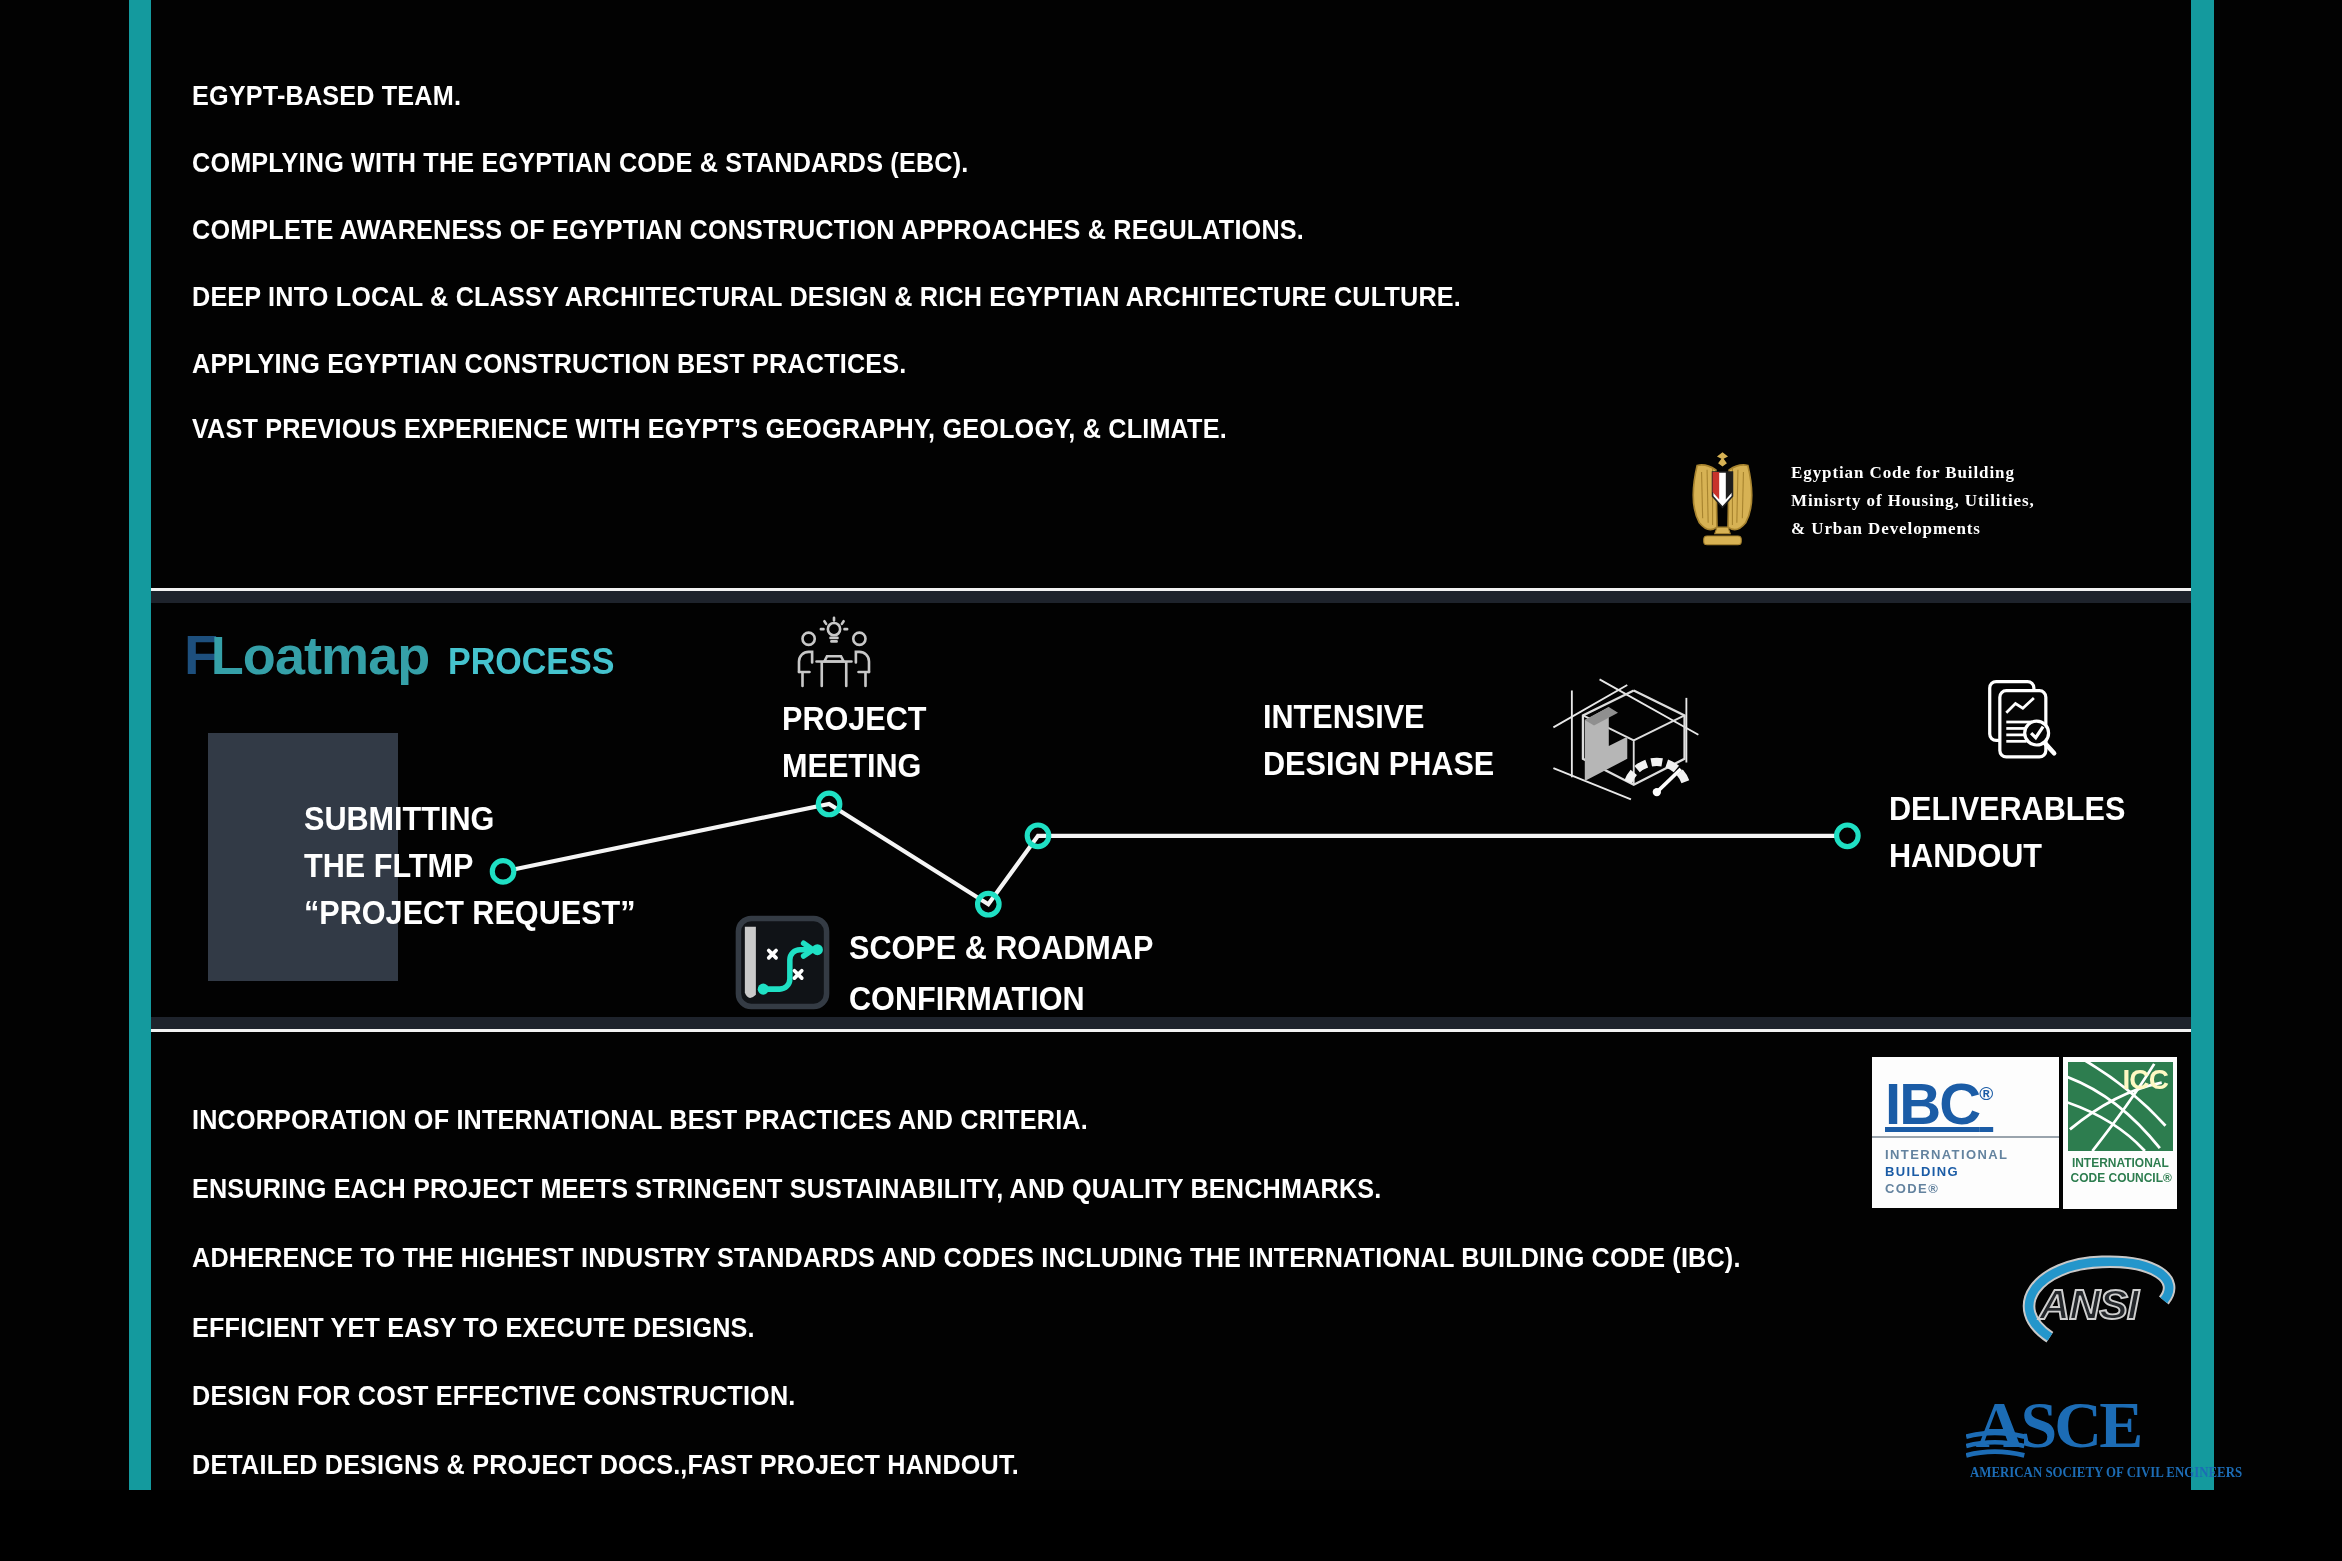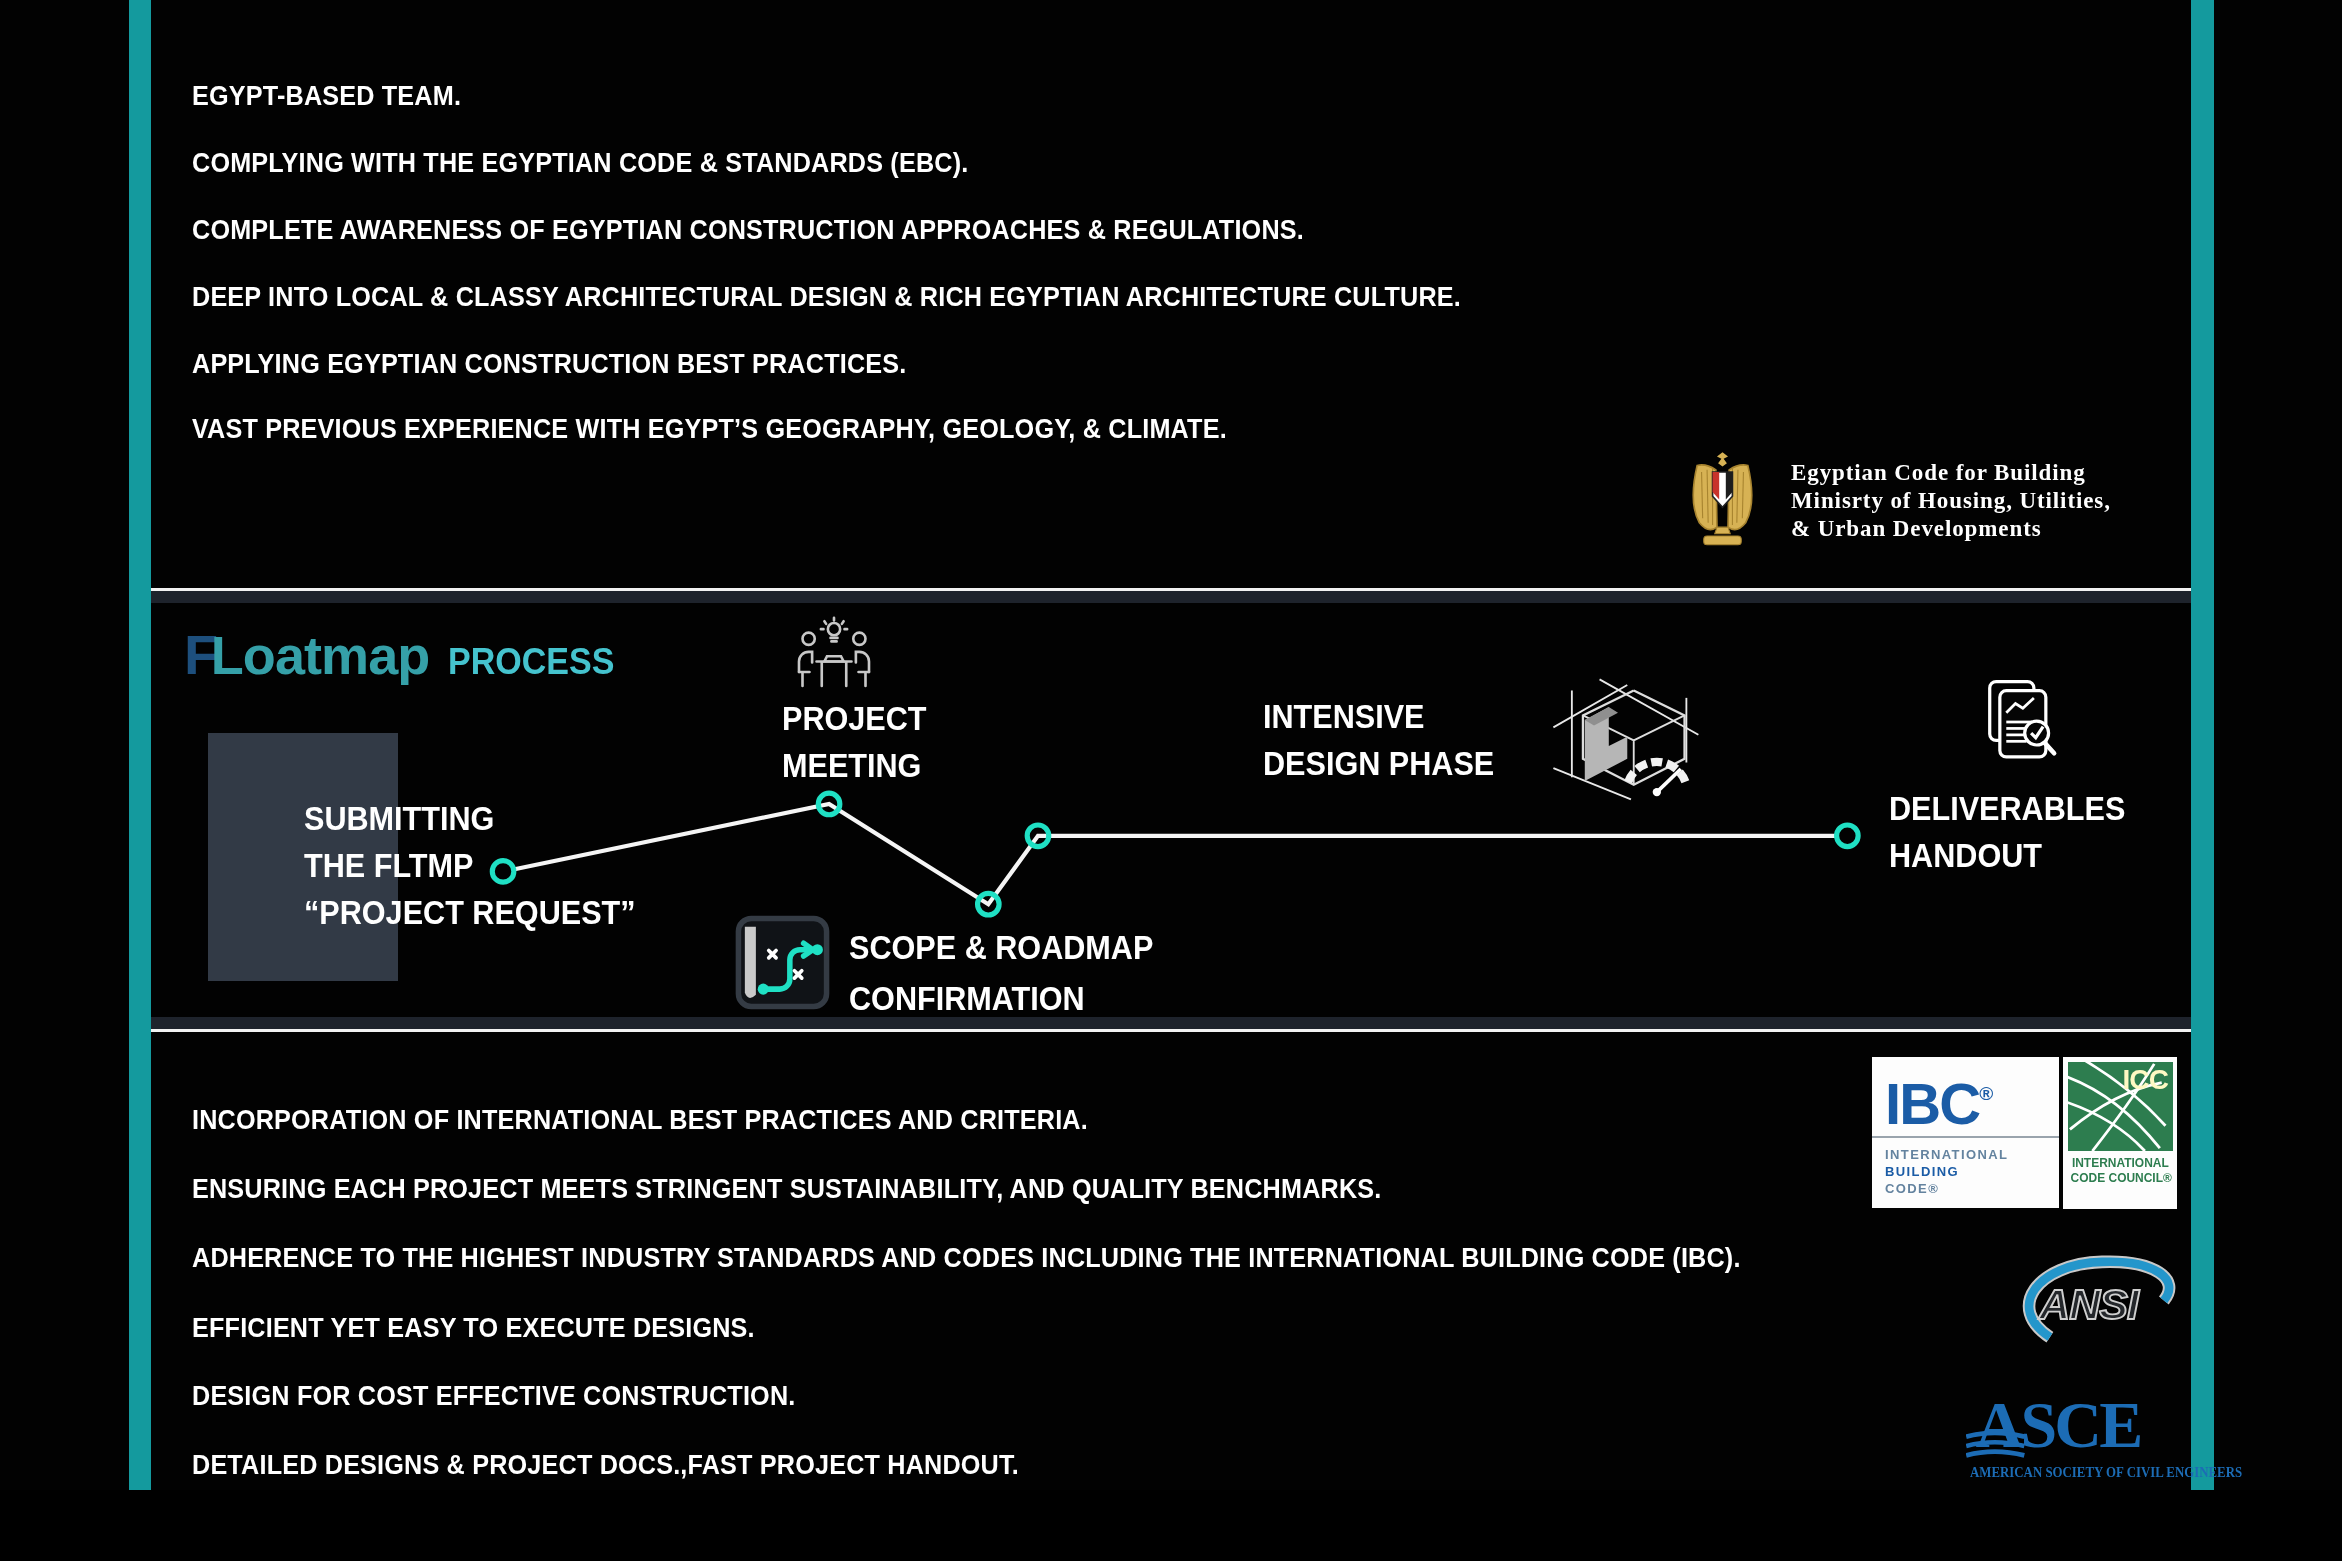--- a/index.html
+++ b/index.html
@@ -15,25 +15,25 @@
              white-space:nowrap;transform:scaleX(0.9);transform-origin:left top;}
   .steplabel span{display:block;}
   
   .fl-logo{position:absolute;left:184px;top:622px;display:flex;align-items:baseline;white-space:nowrap;}
   .fl-f{font-size:56px;font-weight:bold;color:#1d4f7d;margin-right:-6.6px;letter-spacing:-0.9px;}
   .fl-rest{font-size:54px;font-weight:bold;color:#35a0a8;letter-spacing:-0.9px;}
   .fl-suffix{font-size:37px;font-weight:bold;color:#45c3ce;margin-left:19px;letter-spacing:0px;
              transform:scaleX(0.92);transform-origin:left bottom;}
   
   .egy-text{position:absolute;left:1791px;top:459px;color:#fff;font-family:"Liberation Serif",serif;
-            font-weight:bold;font-size:23px;line-height:28px;letter-spacing:0.9px;white-space:nowrap;}
+            font-weight:bold;font-size:17px;line-height:28px;letter-spacing:0.9px;white-space:nowrap;}
   
   .ibc-card{position:absolute;left:1872px;top:1057px;width:187px;height:151px;background:#fdfdfd;
             box-sizing:border-box;padding:5.6px 13px;}
-  .ibc-name{color:#1b5ca6;font-weight:bold;font-size:58px;letter-spacing:-1.9px;line-height:62px;}
+  .ibc-name{color:#1b5ca6;font-weight:bold;font-size:58px;letter-spacing:-1.9px;line-height:62px;text-decoration:underline;}
   .ibc-reg{font-size:19px;vertical-align:24px;letter-spacing:0;}
   .ibc-rule{height:1.9px;background:#9aa4ad;margin:1.9px 0 7.5px -13px;width:187px;}
   .ibc-sub1,.ibc-sub3{color:#64839f;font-size:13px;letter-spacing:1.4px;font-weight:bold;line-height:17px;}
   .ibc-sub2{color:#1b5ca6;font-size:13px;letter-spacing:1.4px;font-weight:bold;line-height:17px;}
   .icc-card{position:absolute;left:2063px;top:1057px;width:114px;height:152px;background:#fdfdfd;
             box-sizing:border-box;padding:4.7px;}
   .icc-green{position:relative;width:105px;height:89px;background:#2d7d4f;overflow:hidden;}
   .icc-name{position:absolute;right:4.7px;top:2.8px;color:#fef9c3;font-weight:bold;font-size:28px;letter-spacing:-0.9px;}
   .icc-sub{color:#2d7d4f;font-weight:bold;font-size:12.6px;line-height:15px;text-align:center;
            margin-top:5.6px;transform:scaleX(0.95);transform-origin:center top;white-space:nowrap;}

